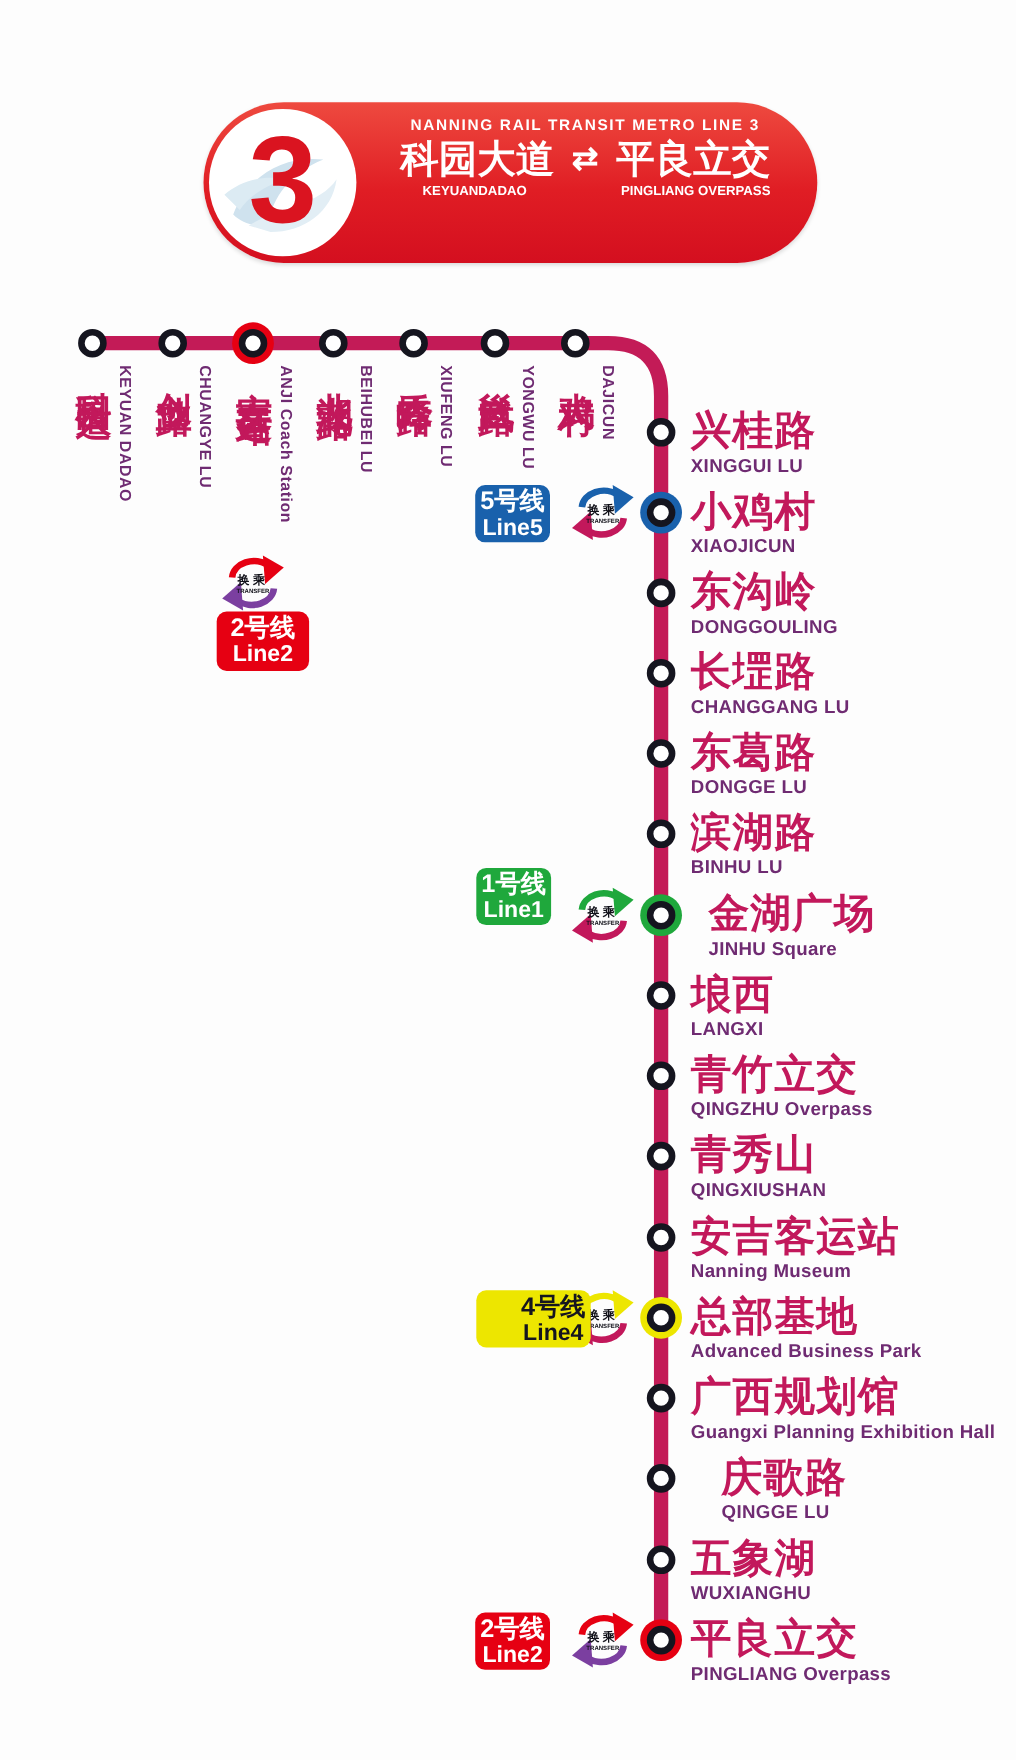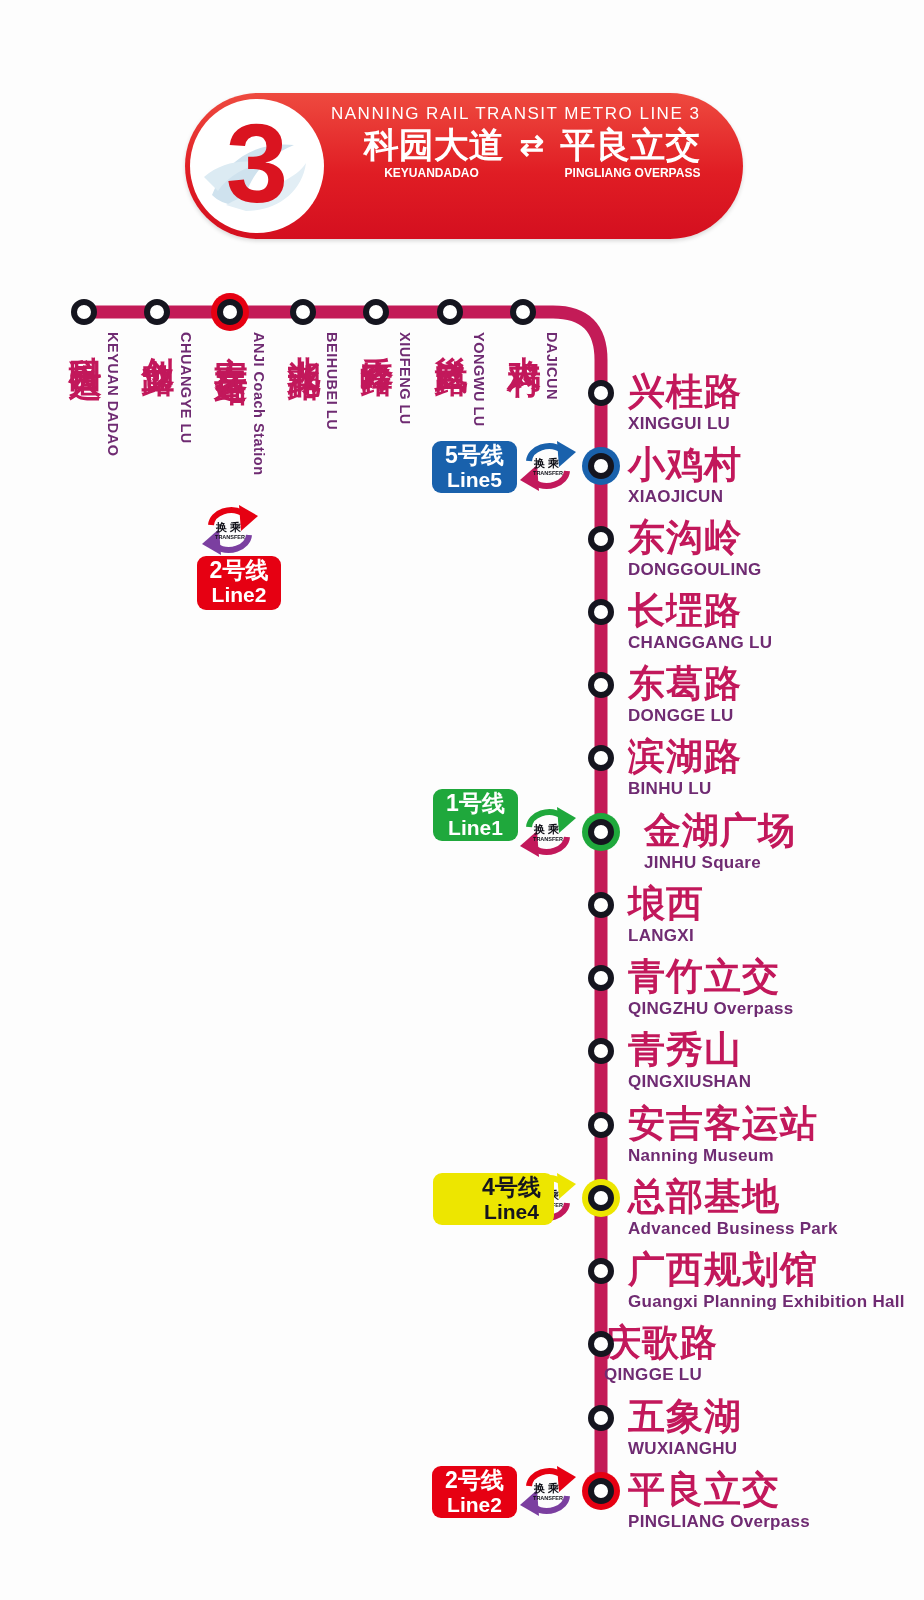--- a/index.html
+++ b/index.html
@@ -24,22 +24,22 @@
     position:absolute; left:0; top:0; width:134px; height:134px;
     font-size:112px; font-weight:900; color:var(--logo-red,#da1420);
     line-height:130px; text-align:center;
   }
   .titles { position:absolute; left:146px; top:10px; width:402px; color:#fff; }
   .title-zh {
     font-size:46px; font-weight:bold; letter-spacing:1px; line-height:52px;
     text-align:center; white-space:nowrap; text-shadow:0 2px 3px rgba(120,0,0,0.35);
   }
   .title-en {
-    font-size:17px; font-weight:normal; letter-spacing:1.5px; line-height:19px;
-    text-align:left; white-space:nowrap; margin-top:1px;
+    font-size:14px; font-weight:bold; letter-spacing:1.5px; line-height:19px;
+    text-align:center; white-space:nowrap; margin-top:1px;
   }
   .route {
     margin-top:3px; display:flex; justify-content:center; align-items:center; gap:16px;
     font-size:35px; font-weight:bold; line-height:38px; white-space:nowrap;
   }
   .route .arrows { font-size:29px; }
   .route-en { display:flex; margin-top:2px; font-size:12px; font-weight:bold; }
   .route-en span { flex:1; text-align:center; white-space:nowrap; }
 
   
@@ -72,21 +72,21 @@
     font-size:37px; font-weight:bold; color:var(--zh,#c2185b);
     line-height:42px; letter-spacing:1px;
   }
   .en-h {
     font-size:17px; font-weight:bold; color:var(--en,#6f2b72);
     line-height:20px; margin-top:1px; letter-spacing:0.3px;
   }
 
   
   .line-badge {
-    position:absolute; width:85px; height:52px; border-radius:9px;
+    position:absolute; width:68px; height:52px; border-radius:9px;
     text-align:center; color:#fff; z-index:5;
   }
   .line-badge.dark { color:#15151f; }
   .line-badge .b1 { font-size:23px; font-weight:bold; line-height:27px; margin-top:1px; }
   .line-badge .b2 { font-size:21px; font-weight:bold; line-height:22px; }
 
   
   .ticon {
     position:absolute; width:60px; height:52px;
     transform:translate(-50%,-50%); z-index:5;
@@ -300,21 +300,21 @@
     <div class="b2">Line4</div>
   </div>
 
   <div class="dot" style="left:601px;top:1271px"></div>
   <div class="vlabel" style="left:628px;top:1249px">
     <div class="zh-h">广西规划馆</div>
     <div class="en-h">Guangxi Planning Exhibition Hall</div>
   </div>
 
   <div class="dot" style="left:601px;top:1344px"></div>
-  <div class="vlabel" style="left:604px;top:1322px">
+  <div class="vlabel" style="left:656px;top:1322px">
     <div class="zh-h">庆歌路</div>
     <div class="en-h">QINGGE LU</div>
   </div>
 
   <div class="dot" style="left:601px;top:1418px"></div>
   <div class="vlabel" style="left:628px;top:1396px">
     <div class="zh-h">五象湖</div>
     <div class="en-h">WUXIANGHU</div>
   </div>
 

